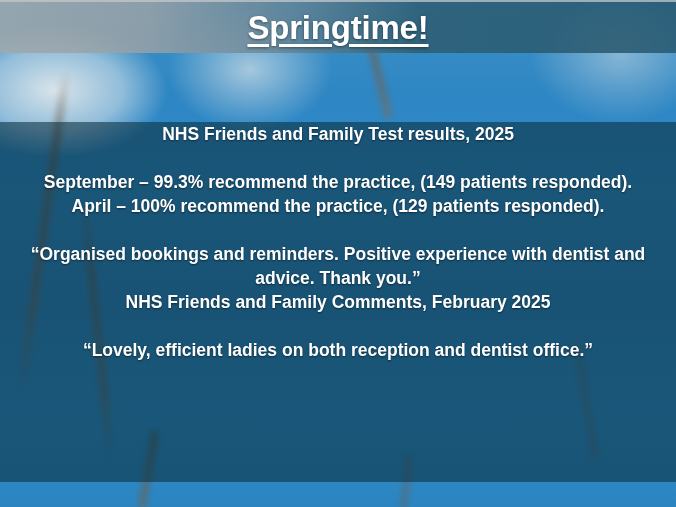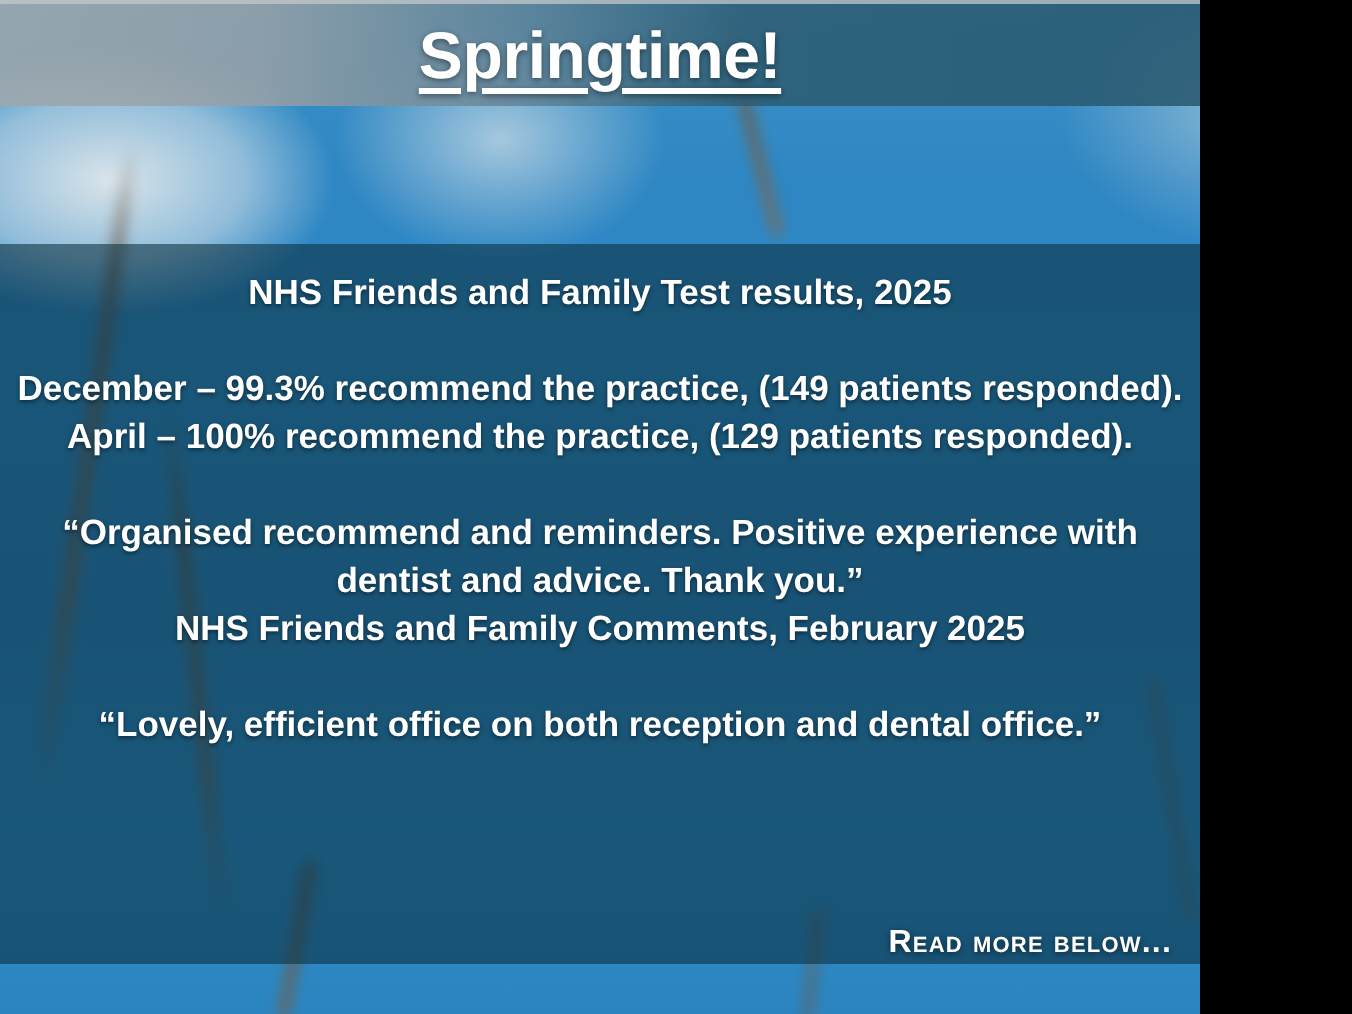--- a/index.html
+++ b/index.html
@@ -4,21 +4,21 @@
 <style>
   html, body {
     margin: 0;
     padding: 0;
     background: #000;
   }
   * { box-sizing: border-box; }
 
   .poster {
     position: relative;
-    width: 600px;
+    width: 676px;
     height: 507px;
     overflow: hidden;
     font-family: "Liberation Sans", sans-serif;
     background: #2b7fb8;
   }
 
   
   .bg {
     position: absolute;
     inset: 0;
@@ -131,21 +131,21 @@
     color: #ffffff;
     text-align: center;
     font-weight: bold;
     font-size: 17.5px;
     line-height: 24px;
     text-shadow: 0 1px 2px rgba(0,0,0,0.5);
   }
 
   .ln { margin: 0; }
   .spacer { height: 24px; }
-  .block-heading { padding-top: 12px; }
+  .block-heading { }
 
   .read-more {
     position: absolute;
     right: 14px;
     bottom: 26px;
     color: #ffffff;
     font-weight: bold;
     font-size: 16px;
     font-variant: small-caps;
     letter-spacing: 0.6px;
@@ -177,33 +177,32 @@
   </div>
 
   <div class="body-text">
     <div class="block-heading">
       <p class="ln">NHS Friends and Family Test results, 2025</p>
     </div>
 
     <div class="spacer"></div>
 
     <div>
-      <p class="ln">December – 99.3% recommend the practice, (149 patients responded).</p>
+      <p class="ln">September – 99.3% recommend the practice, (149 patients responded).</p>
       <p class="ln">April – 100% recommend the practice, (129 patients responded).</p>
     </div>
 
     <div class="spacer"></div>
 
     <div>
-      <p class="ln">“Organised recommend and reminders. Positive experience with dentist and advice. Thank you.”</p>
+      <p class="ln">“Organised bookings and reminders. Positive experience with dentist and advice. Thank you.”</p>
       <p class="ln">NHS Friends and Family Comments, February 2025</p>
     </div>
 
     <div class="spacer"></div>
 
     <div>
-      <p class="ln">“Lovely, efficient office on both reception and dental office.”</p>
+      <p class="ln">“Lovely, efficient ladies on both reception and dentist office.”</p>
     </div>
   </div>
 
-  <div class="read-more">Read more below...</div>
 
 </div>
 
 </body></html>

